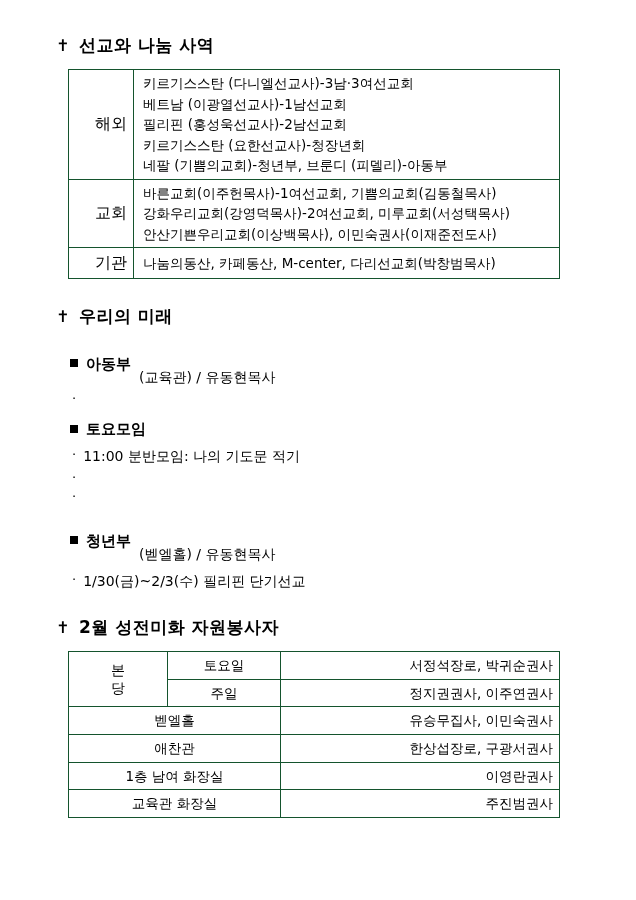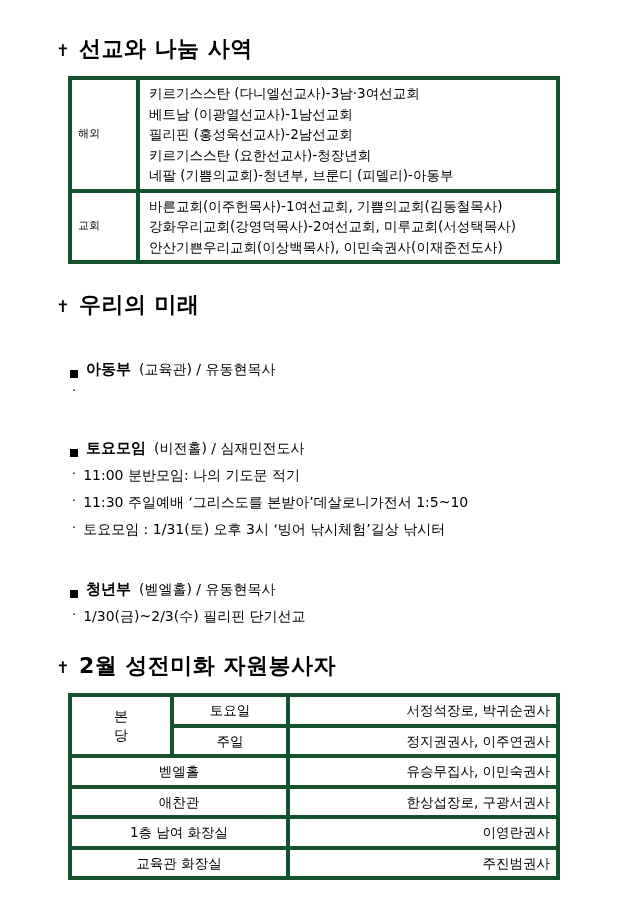--- a/index.html
+++ b/index.html
@@ -30,48 +30,48 @@
     font-size: 17px;
     font-weight: bold;
     letter-spacing: 0.5px;
     margin: 0 0 12px 0;
   }
   .sec-head .cross {
     font-size: 16px;
     font-weight: bold;
     line-height: 1;
   }
-  .sec-head .sec-title { font-size: 22px; }
+  .sec-head .sec-title { font-size: 17px; }
 
   
   table.grid {
     border-collapse: collapse;
     table-layout: fixed;
   }
   table.grid td {
-    border: 4px solid #14532d;
+    border: 1px solid #14532d;
     padding: 3px 6px;
     vertical-align: middle;
     font-size: 13.5px;
     line-height: 1.52;
   }
   .t-missions { width: 492px; margin: 0 0 0 12px; }
   .t-missions td.lbl {
     width: 52px;
-    text-align: left;
-    font-size: 11px;
+    text-align: right;
+    font-size: 16px;
   }
   .t-missions td.val { padding-left: 9px; }
   .t-missions td.val div { white-space: nowrap; }
 
   
   .future { margin-top: 26px; }
   .sub-head {
     display: flex;
-    align-items: flex-end;
+    align-items: center;
     gap: 8px;
     font-size: 14.5px;
     margin: 13px 0 7px 14px;
   }
   .sub-head .sq {
     display: inline-block;
     width: 8px;
     height: 8px;
     background: #000;
     position: relative;
@@ -139,20 +139,26 @@
         </td>
       </tr>
       <tr>
         <td class="lbl">교회</td>
         <td class="val">
           <div>바른교회(이주헌목사)-1여선교회, 기쁨의교회(김동철목사)</div>
           <div>강화우리교회(강영덕목사)-2여선교회, 미루교회(서성택목사)</div>
           <div>안산기쁜우리교회(이상백목사),  이민숙권사(이재준전도사)</div>
         </td>
       </tr>
+      <tr>
+        <td class="lbl">기관</td>
+        <td class="val">
+          <div>나눔의동산, 카페동산, M-center, 다리선교회(박창범목사)</div>
+        </td>
+      </tr>
     </tbody>
   </table>
 
   <div class="future">
     <div class="sec-head">
       <span class="cross">✝</span>
       <span class="sec-title">우리의 미래</span>
     </div>
 
     <div class="sub-head">
@@ -160,33 +166,30 @@
       <span class="name">아동부</span>
       <span class="rest">(교육관) / 유동현목사</span>
     </div>
     <div class="bullet-line">
       <span class="dot">·</span>
     </div>
 
     <div class="sub-head">
       <span class="sq"></span>
       <span class="name">토요모임</span>
-      <span class="rest">(비전홀) / 심재민전도사</span>
     </div>
     <div class="bullet-line">
       <span class="dot">·</span>
       <span>11:00 분반모임: 나의 기도문 적기</span>
     </div>
     <div class="bullet-line">
       <span class="dot">·</span>
-      <span>11:30 주일예배 ‘그리스도를 본받아’데살로니가전서 1:5~10</span>
-    </div>
-    <div class="bullet-line">
-      <span class="dot">·</span>
-      <span>토요모임 : 1/31(토) 오후 3시 ‘빙어 낚시체험’길상 낚시터</span>
+    </div>
+    <div class="bullet-line">
+      <span class="dot">·</span>
     </div>
 
     <div class="sub-head">
       <span class="sq"></span>
       <span class="name">청년부</span>
       <span class="rest">(벧엘홀) / 유동현목사</span>
     </div>
     <div class="bullet-line">
       <span class="dot">·</span>
       <span>1/30(금)~2/3(수) 필리핀 단기선교</span>

